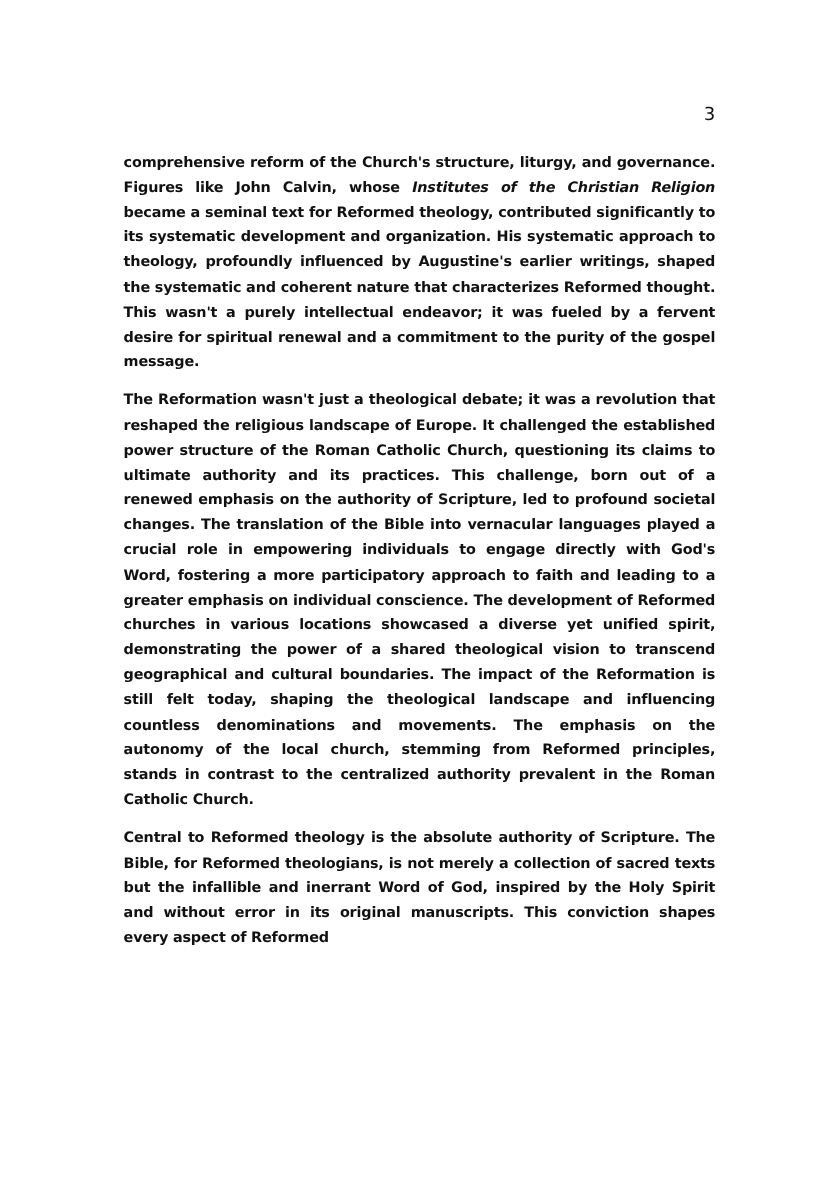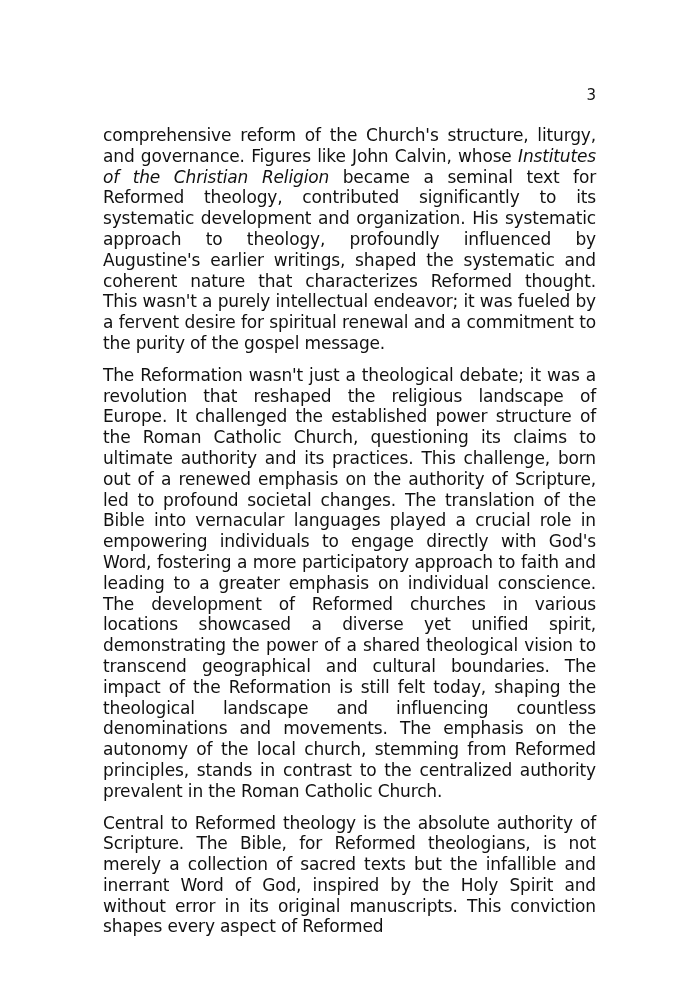--- a/index.html
+++ b/index.html
@@ -23,24 +23,25 @@
       line-height: 20px;
     }
     .body-text {
       position: absolute;
       left: 103px;
       top: 125px;
       width: 493px;
     }
     .para {
       margin: 0 0 11px 0;
-      font-size: 17px;
+      font-size: 12px;
       line-height: 20.8px;
       text-align: justify;
       letter-spacing: -0.15px;
+      font-weight: bold;
     }
     .para em {
       font-style: italic;
     }
   </style>
 </head>
 <body>
 
 <div class="page-number">3</div>
 

